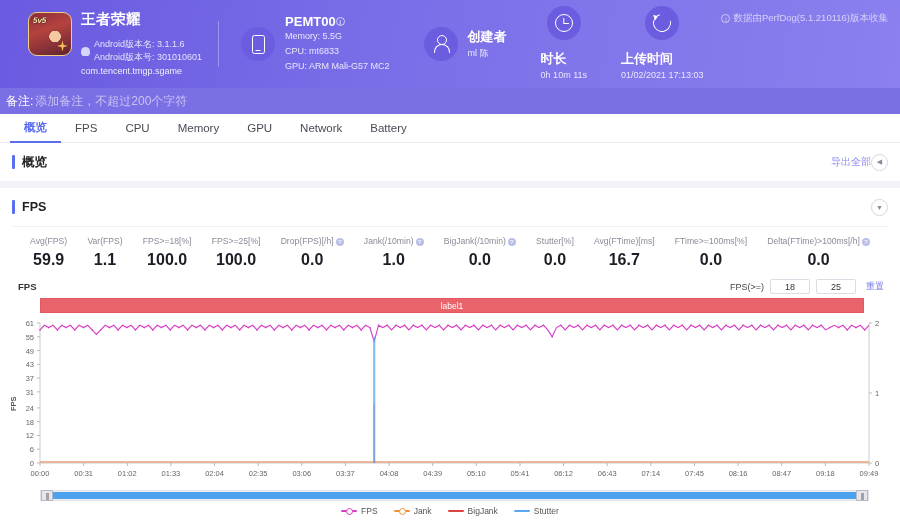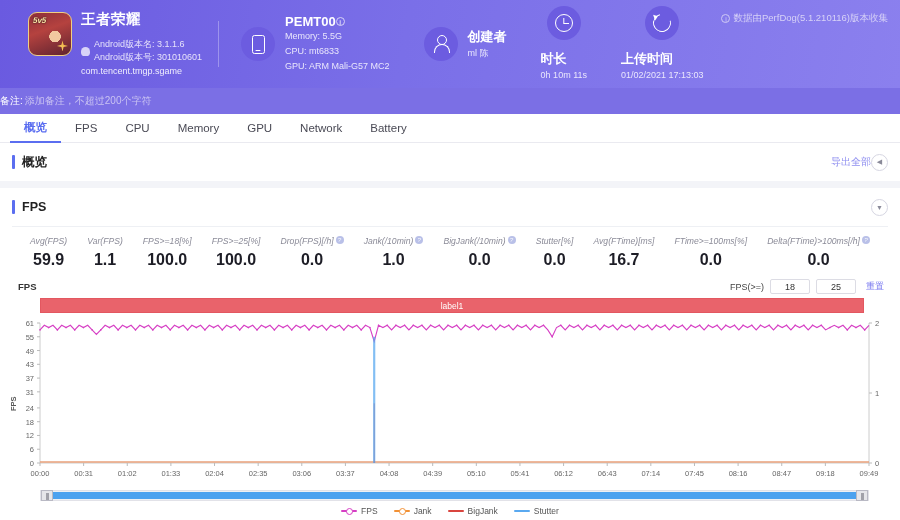--- a/index.html
+++ b/index.html
@@ -111,22 +111,22 @@
     width:0; height:0;
     border-left:4px solid #fff; border-top:3px solid transparent; border-bottom:3px solid transparent;
     transform: rotate(-20deg);
   }
 
   
   .notebar {
     height: 26px;
     background: #7b6fe5;
     display: flex; align-items: center;
-    padding-left: 0;
-    font-size: 10px;
+    padding-left: 6px;
+    font-size: 12px;
   }
   .note-label { color: #ffffff; }
   .note-ph { color: #c9c2f2; margin-left: 2px; }
 
   
   .tabbar {
     height: 29px;
     background: #fff;
     border-bottom: 1px solid #eaeaf0;
     display: flex; align-items: center;
@@ -160,21 +160,21 @@
   .sep-line { height: 1px; background: #eef0f4; margin: 0 12px; }
 
   
   .metrics {
     display: flex; justify-content: space-between;
     padding: 9px 20px 6px 20px;
   }
   .metric { text-align: center; flex: 1 1 auto; }
   .metric-label {
     font-size: 8.6px; color: #8b8b98; white-space: nowrap;
-    display: flex; align-items: flex-start; justify-content: center; gap: 2px; font-style: italic;
+    display: flex; align-items: flex-end; justify-content: center; gap: 2px;
   }
   .qmark {
     display: inline-block; width: 8px; height: 8px; line-height: 8px;
     border-radius: 50%; background: #b9c0e8; color: #fff;
     font-size: 6.2px; text-align: center;
   }
   .metric-value { font-size: 16px; font-weight: bold; color: #1d1d26; margin-top: 5px; }
 
   
   .chart-ctl {

